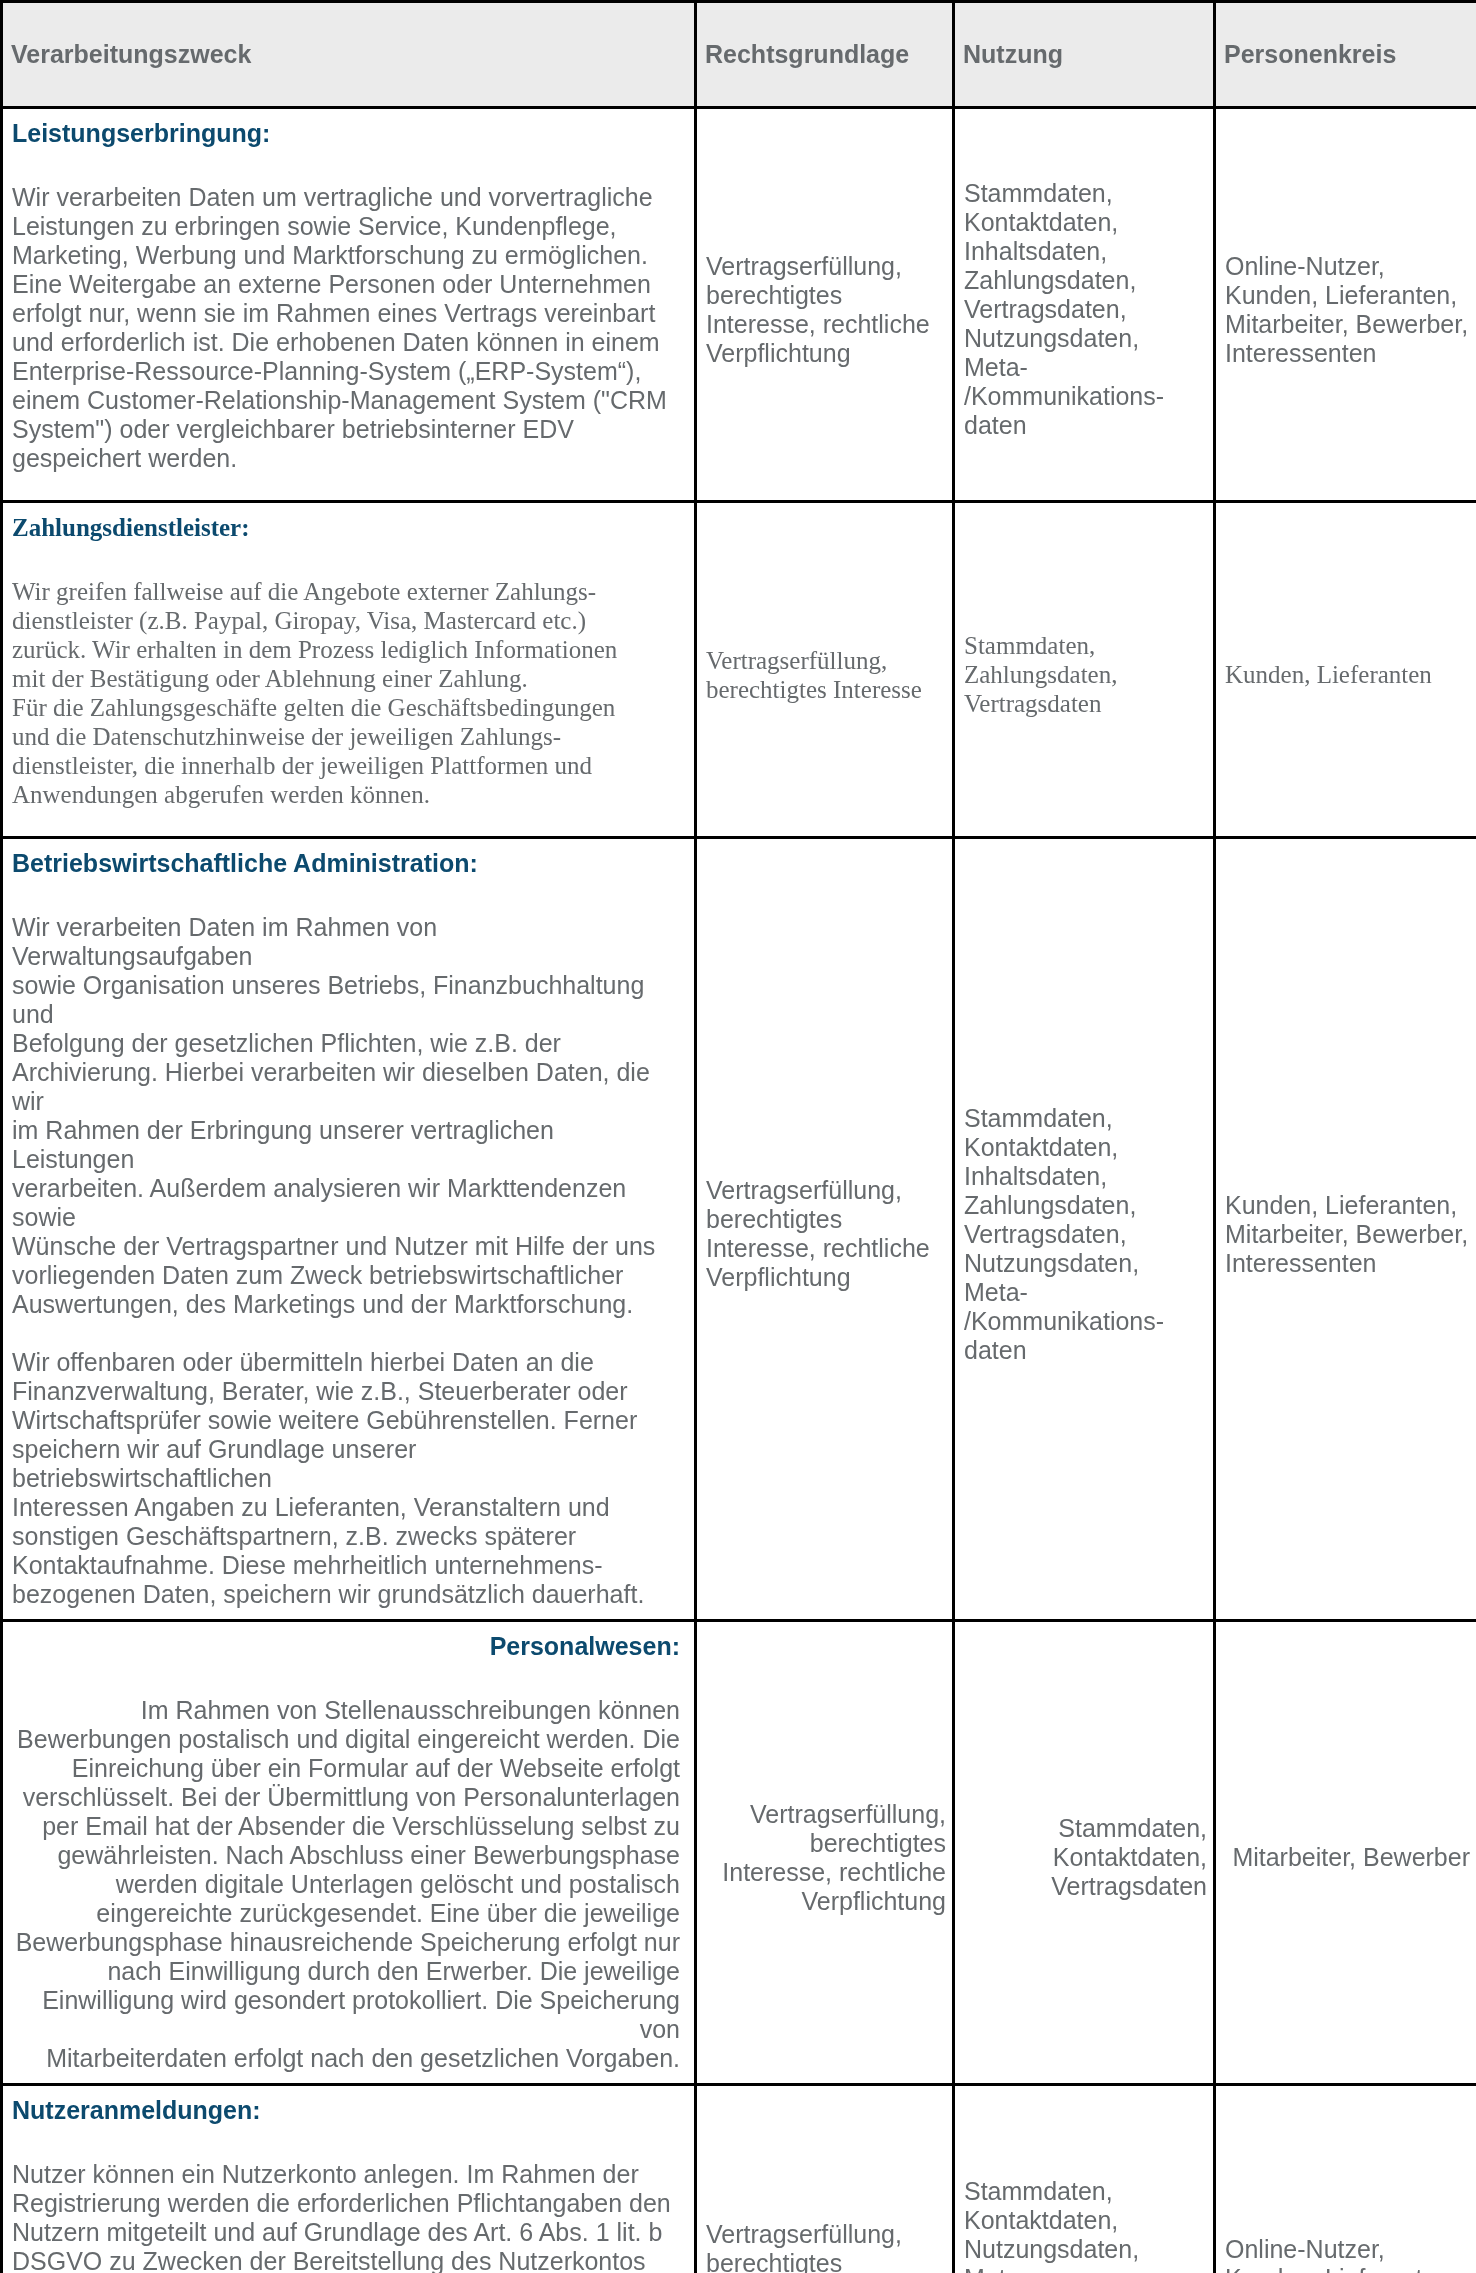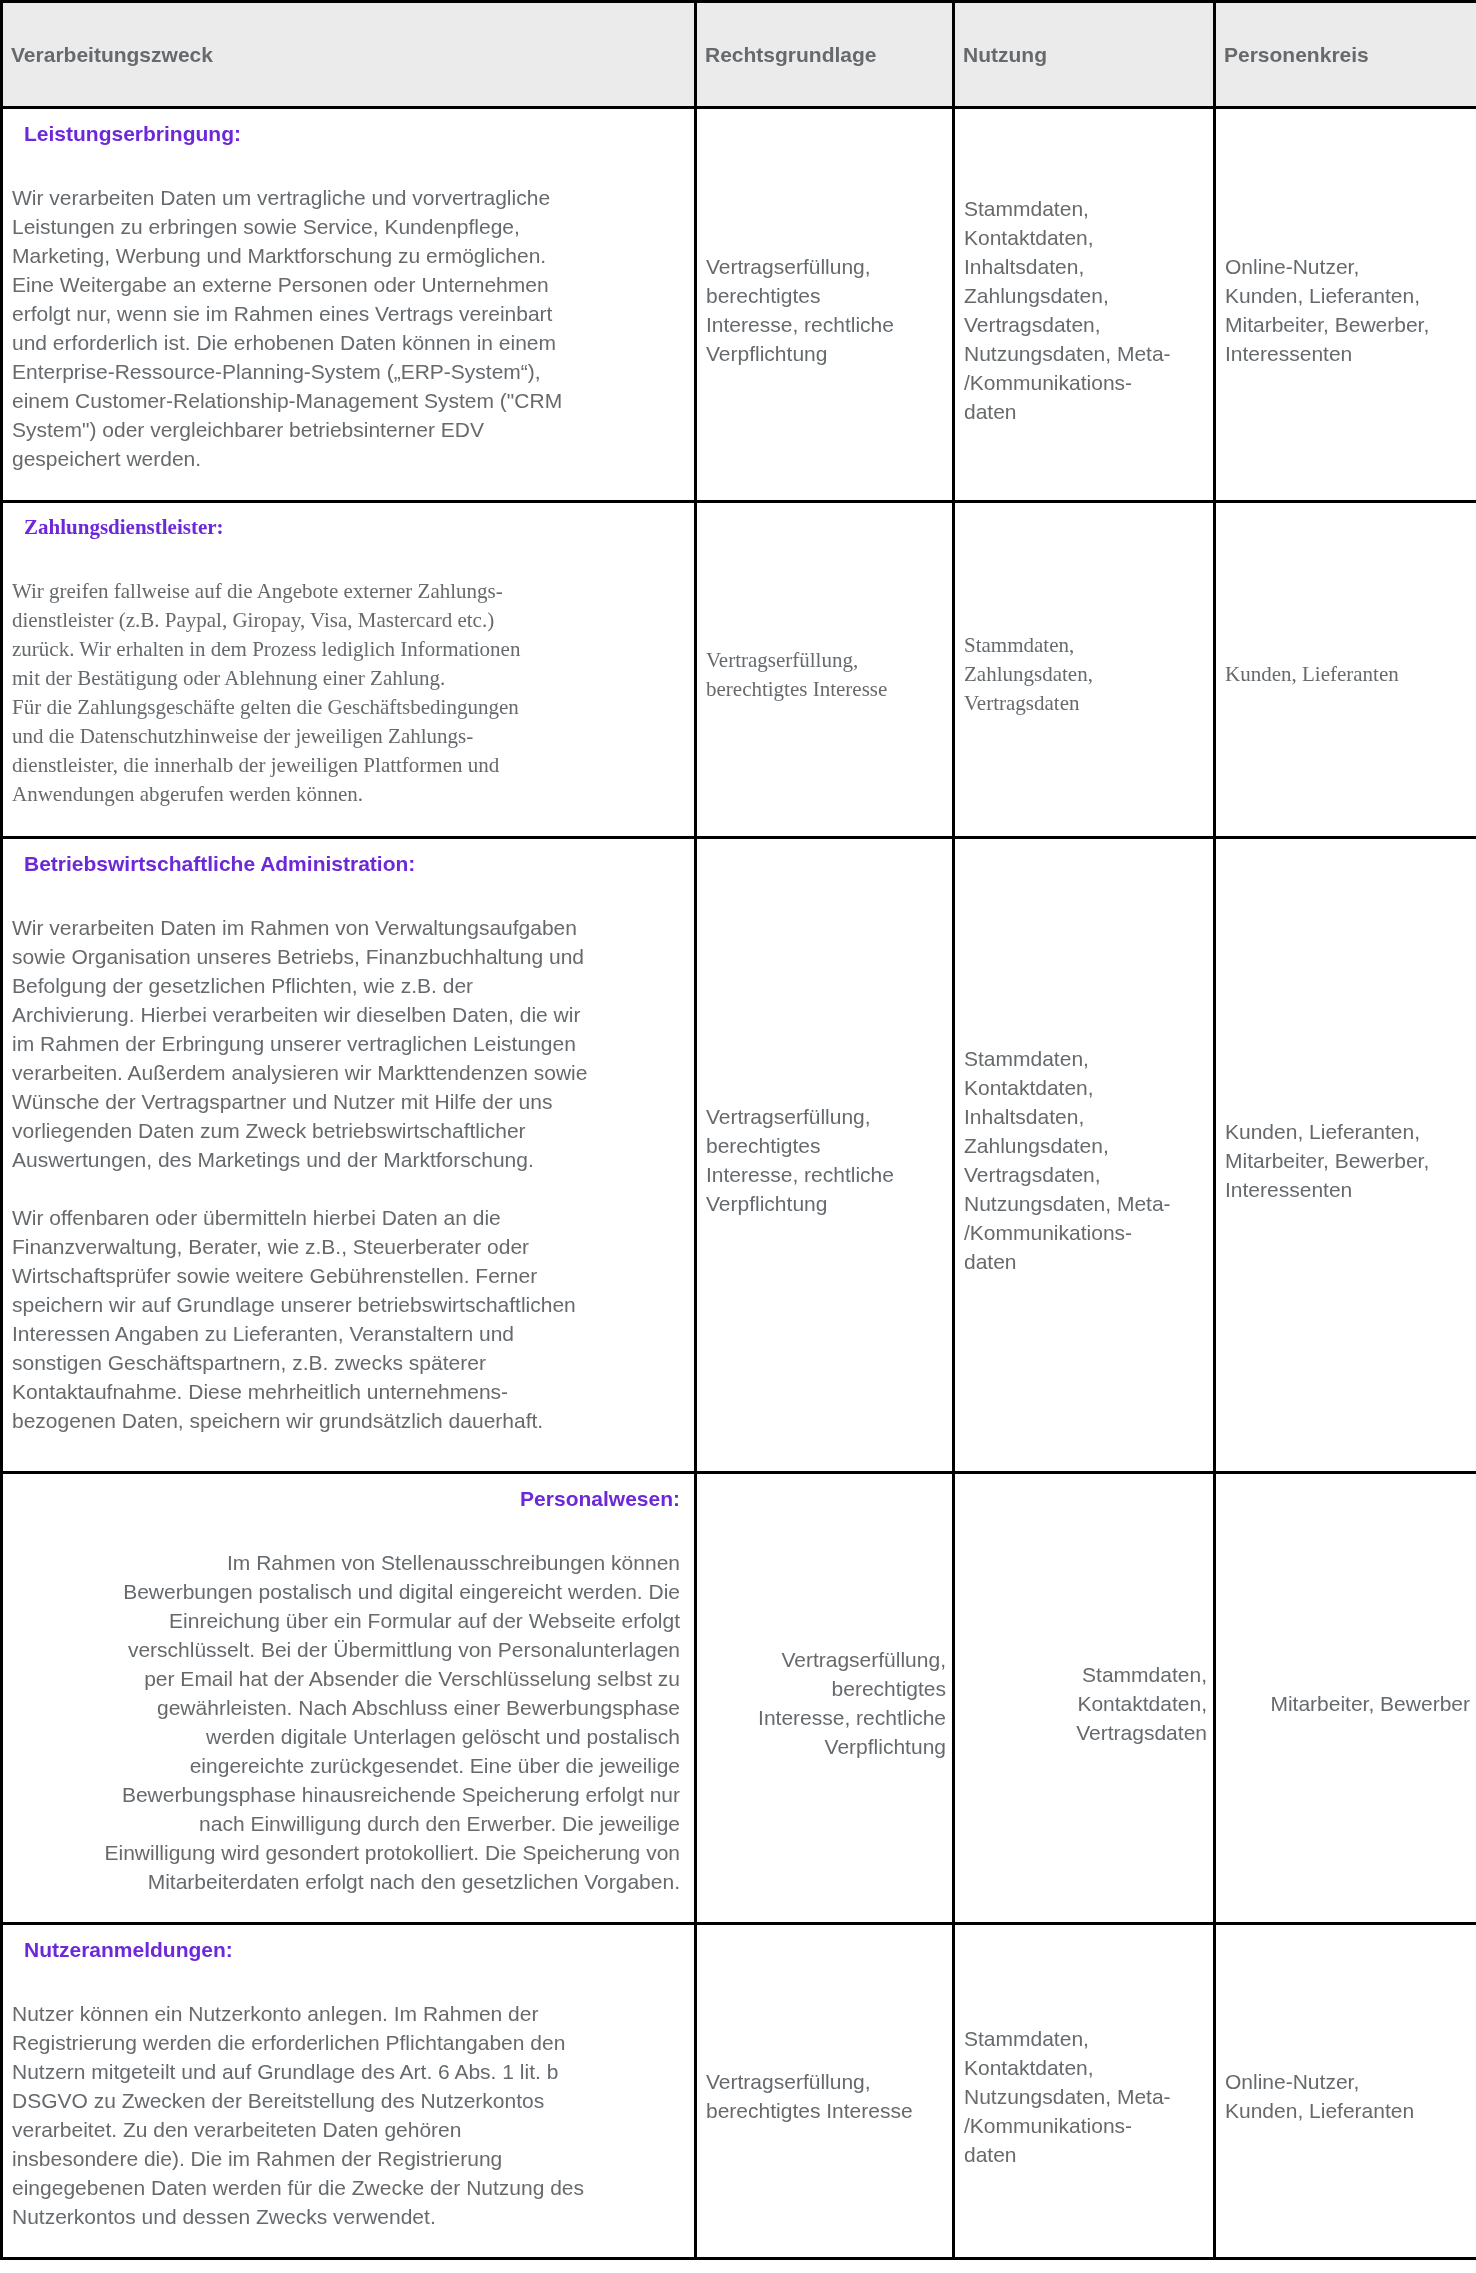--- a/index.html
+++ b/index.html
@@ -17,21 +17,21 @@
   table.privacy-table {
     width: 1476px;
     border-collapse: collapse;
     table-layout: fixed;
     border: 2px solid #000000;
   }
   table.privacy-table th,
   table.privacy-table td {
     border: 3px solid #000000;
     box-sizing: border-box;
-    font-size: 21px;
+    font-size: 25px;
     line-height: 29px;
     color: #666a6d;
     text-align: left;
     overflow: hidden;
   }
   th.col-header {
     background: #ebebeb;
     color: #54595f;
     font-weight: bold;
     vertical-align: middle;
@@ -42,22 +42,21 @@
     vertical-align: top;
     padding: 10px 14px 10px 9px;
   }
   td.value-cell {
     vertical-align: middle;
     padding: 10px 6px 0 9px;
     white-space: pre-line;
   }
   .cell-title {
     font-weight: bold;
-    color: #6d28d9;
-    margin-left: 12px;
+    color: #0c4a6e;
   }
   .cell-text {
     margin-top: 35px;
     white-space: pre-line;
   }
   tr.row-1 td { height: 394px; }
   tr.row-2 td { height: 336px; font-family: Liberation Serif, serif; }
   tr.row-3 td { height: 635px; }
   tr.row-4 td { height: 451px; text-align: right; }
   tr.row-5 td { height: 335px; }

